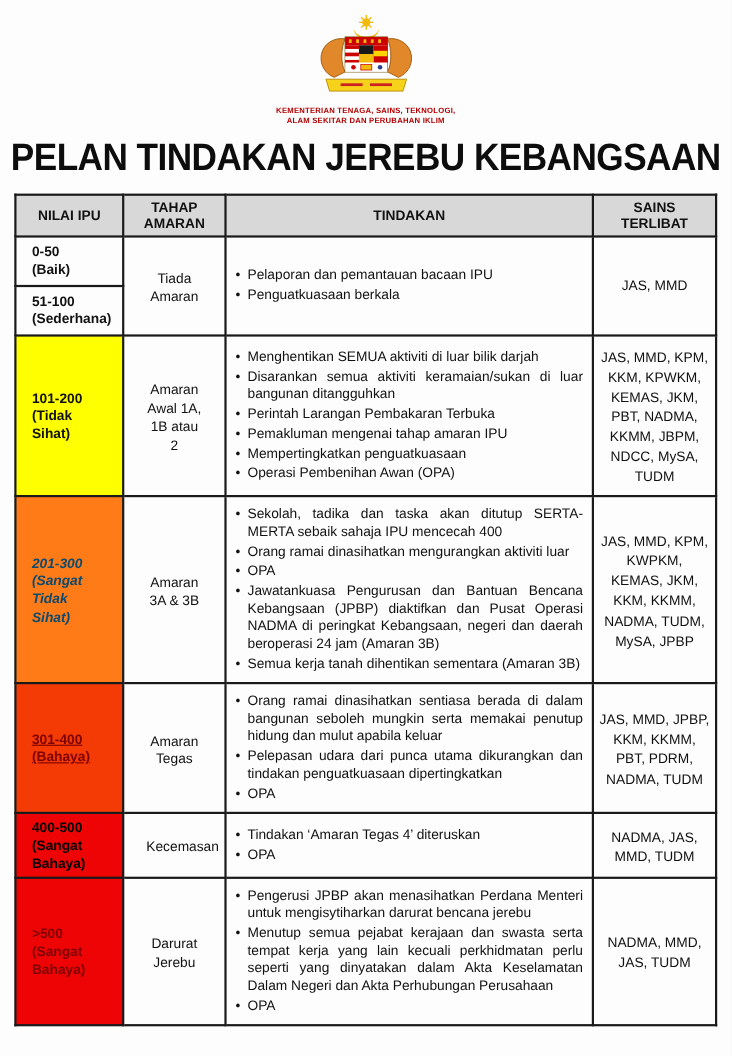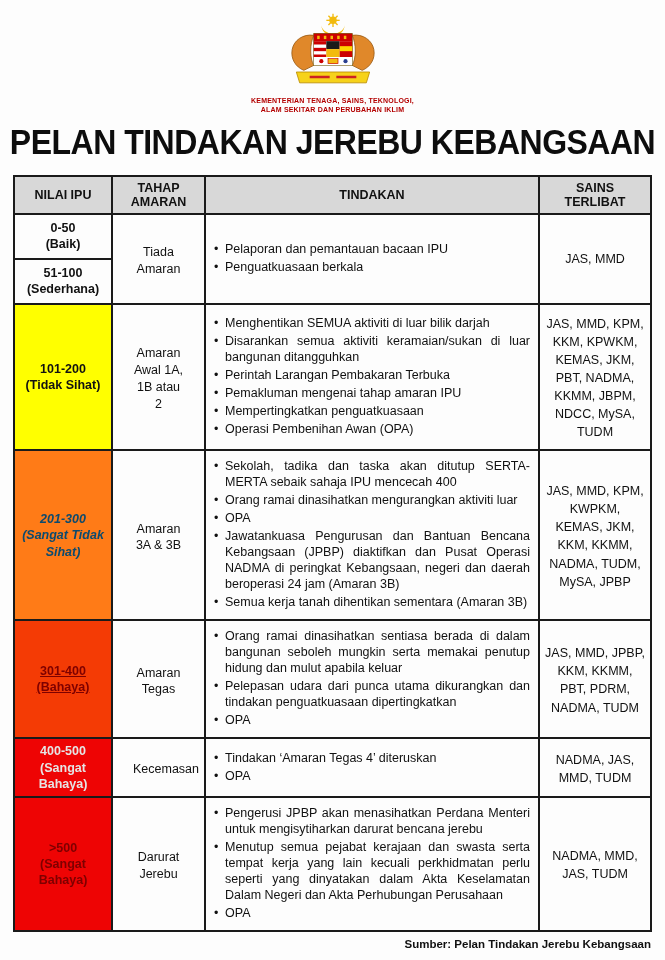--- a/index.html
+++ b/index.html
@@ -51,22 +51,22 @@
   col.c4 { width: 112px; }
 
   thead th {
     height: 38px;
     font-size: 12.5px; font-weight: bold;
     text-align: center;
     padding: 2px 4px;
   }
   td.ipu {
     font-size: 12.5px; font-weight: bold;
-    text-align: center; line-height: 1.3;
-    padding: 4px 4px;
+    line-height: 1.3;
+    padding: 4px 14px;
     vertical-align: middle;
   }
   td.tahap {
     font-size: 12.5px; text-align: center;
     padding: 6px 20px; line-height: 1.35;
     vertical-align: top; padding-top: 10px;
   }
   td.act { padding: 7px 8px 7px 6px; vertical-align: top; }
   td.act ul { list-style: none; }
   td.act li {
@@ -242,21 +242,21 @@
           <ul>
               <li>Orang ramai dinasihatkan sentiasa berada di dalam bangunan seboleh mungkin serta memakai penutup hidung dan mulut apabila keluar</li>
               <li>Pelepasan udara dari punca utama dikurangkan dan tindakan penguatkuasaan dipertingkatkan</li>
               <li>OPA</li>
             </ul>
         </td>
         <td class="ag">JAS, MMD, JPBP, KKM, KKMM, PBT, PDRM, NADMA, TUDM</td>
       </tr>
 
       <tr class="h58">
-        <td class="ipu" style="background-color: rgb(238, 4, 4); color: #e5e5e5;">
+        <td class="ipu" style="background-color: rgb(238, 4, 4); color: #000000;">
           <div>400-500</div>
           <div>(Sangat Bahaya)</div>
         </td>
         <td class="tahap">Kecemasan</td>
         <td class="act">
           <ul>
               <li>Tindakan ‘Amaran Tegas 4’ diteruskan</li>
               <li>OPA</li>
             </ul>
         </td>
@@ -274,15 +274,14 @@
               <li>Pengerusi JPBP akan menasihatkan Perdana Menteri untuk mengisytiharkan darurat bencana jerebu</li>
               <li>Menutup semua pejabat kerajaan dan swasta serta tempat kerja yang lain kecuali perkhidmatan perlu seperti yang dinyatakan dalam Akta Keselamatan Dalam Negeri dan Akta Perhubungan Perusahaan</li>
               <li>OPA</li>
             </ul>
         </td>
         <td class="ag">NADMA, MMD, JAS, TUDM</td>
       </tr>
     </tbody>
   </table>
 
-  <div class="source">Sumber: Pelan Tindakan Jerebu Kebangsaan</div>
 
 </div>
 
 </body></html>

